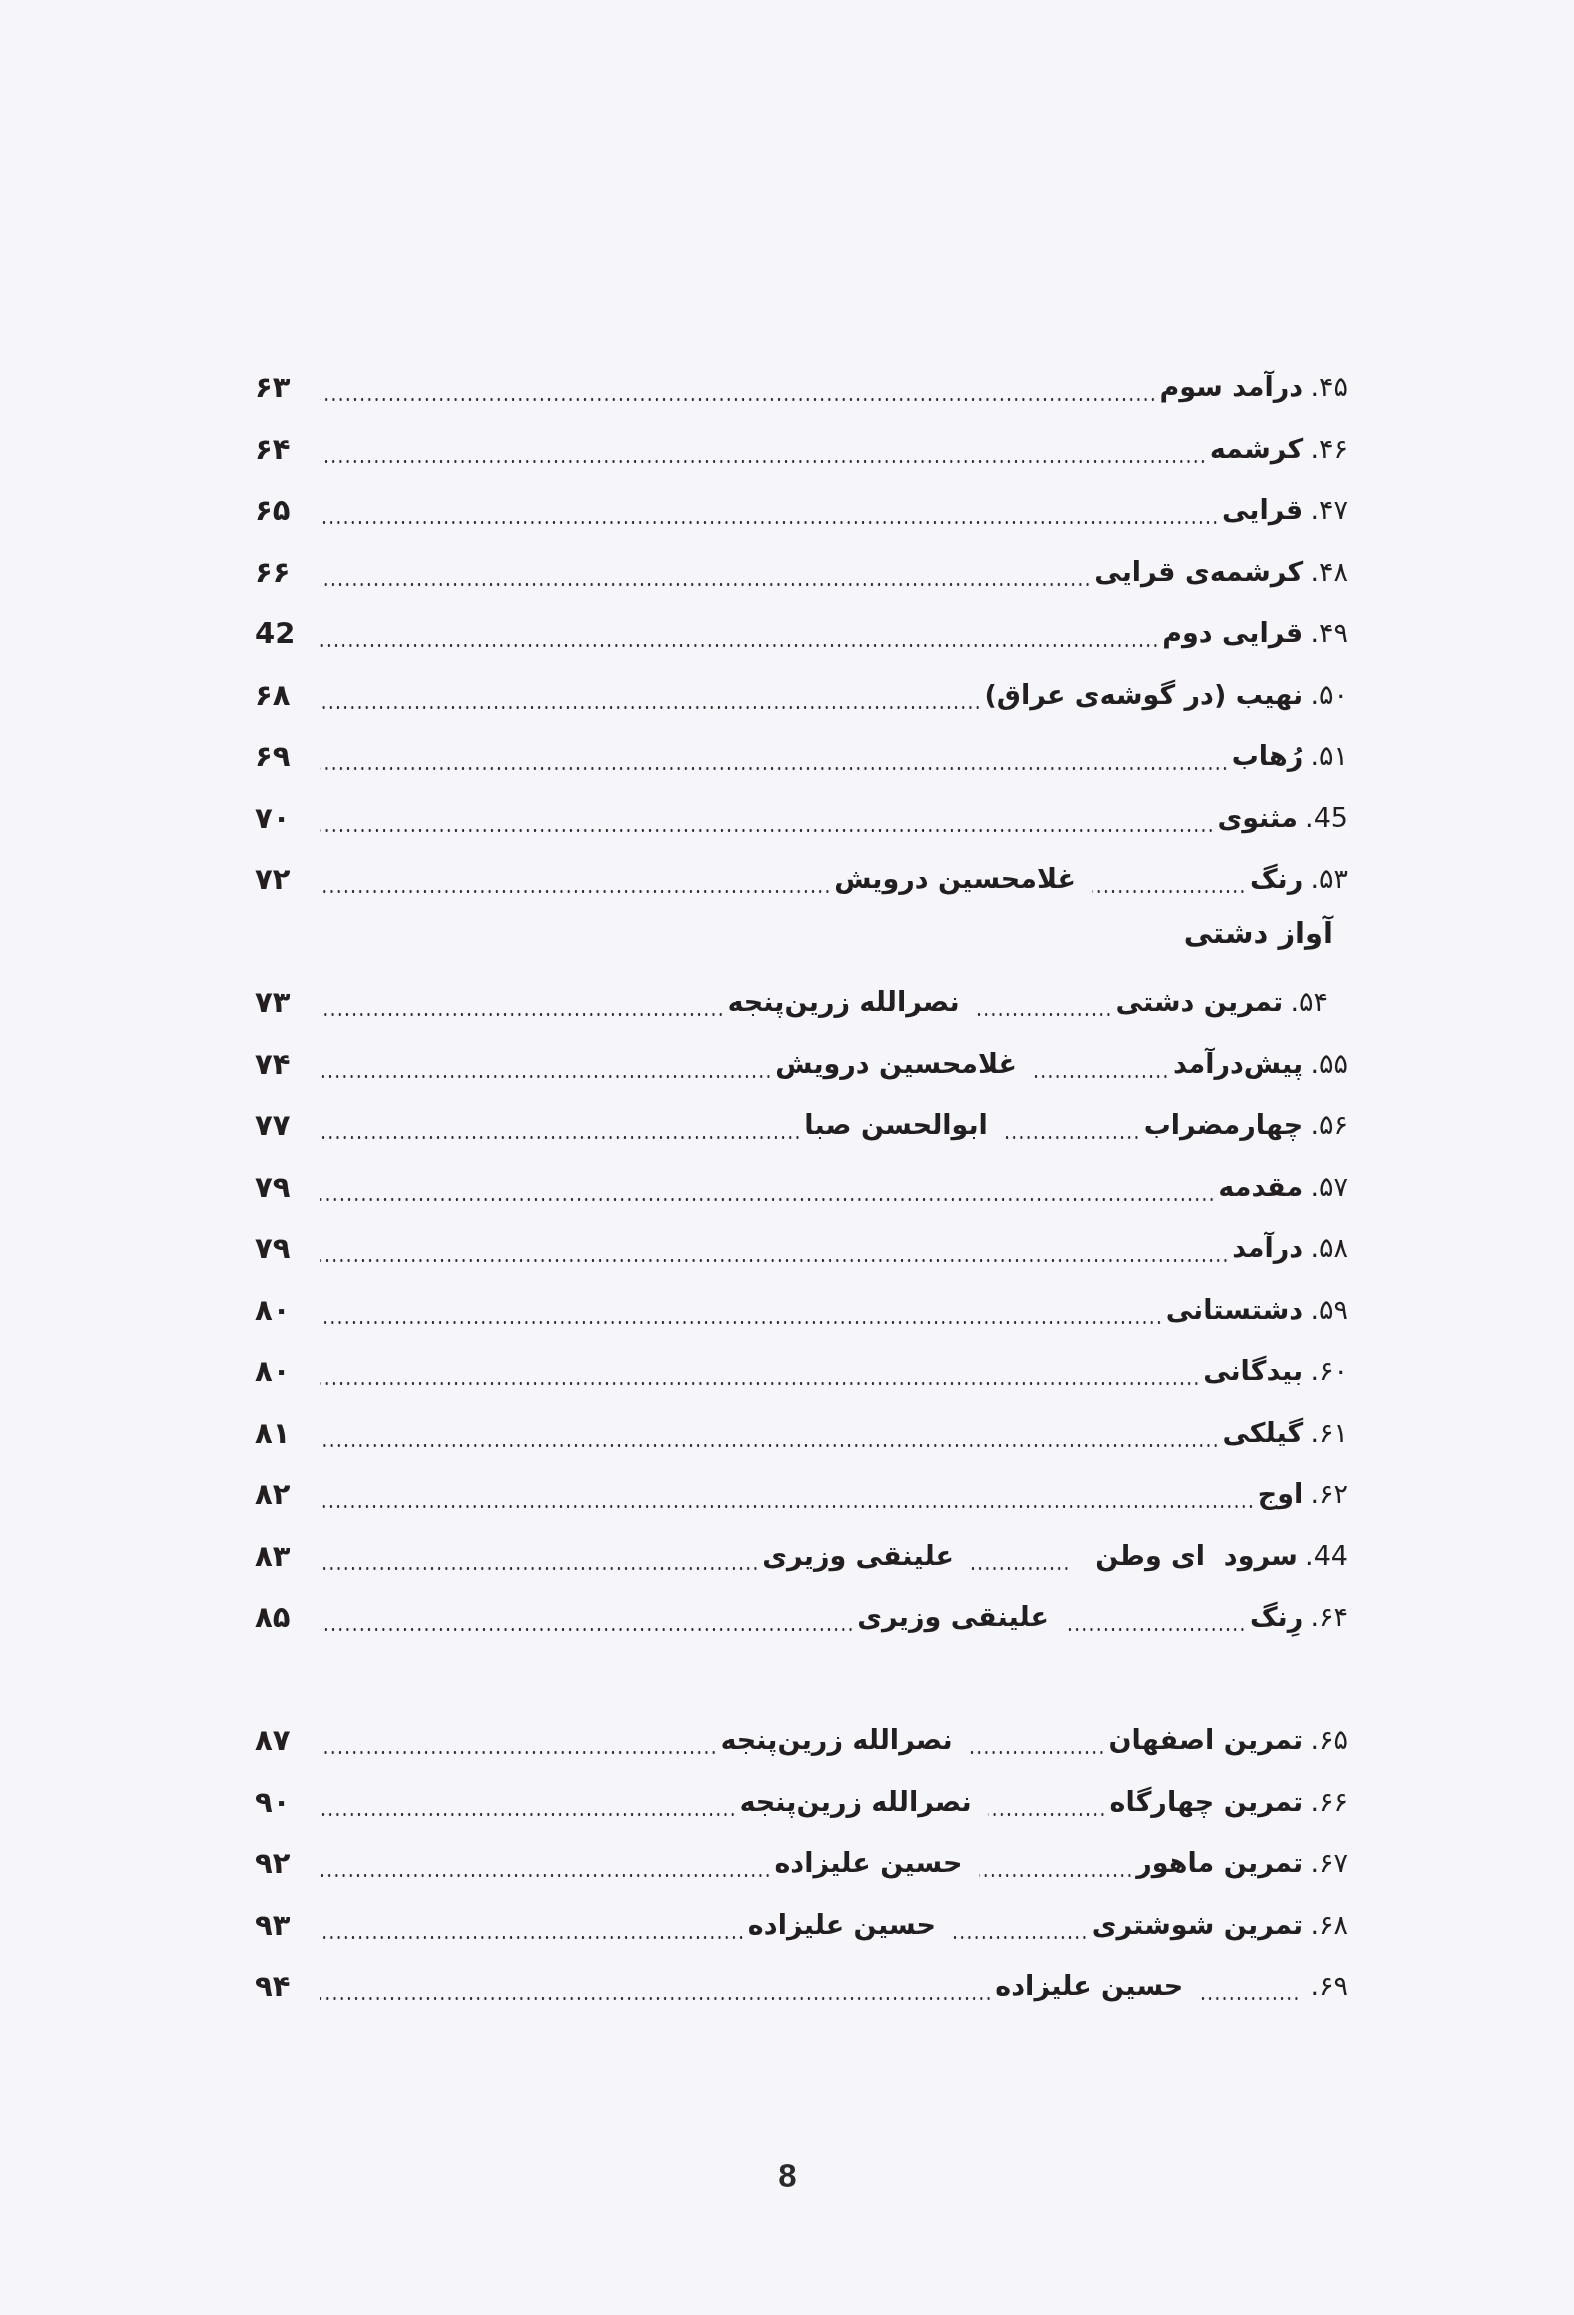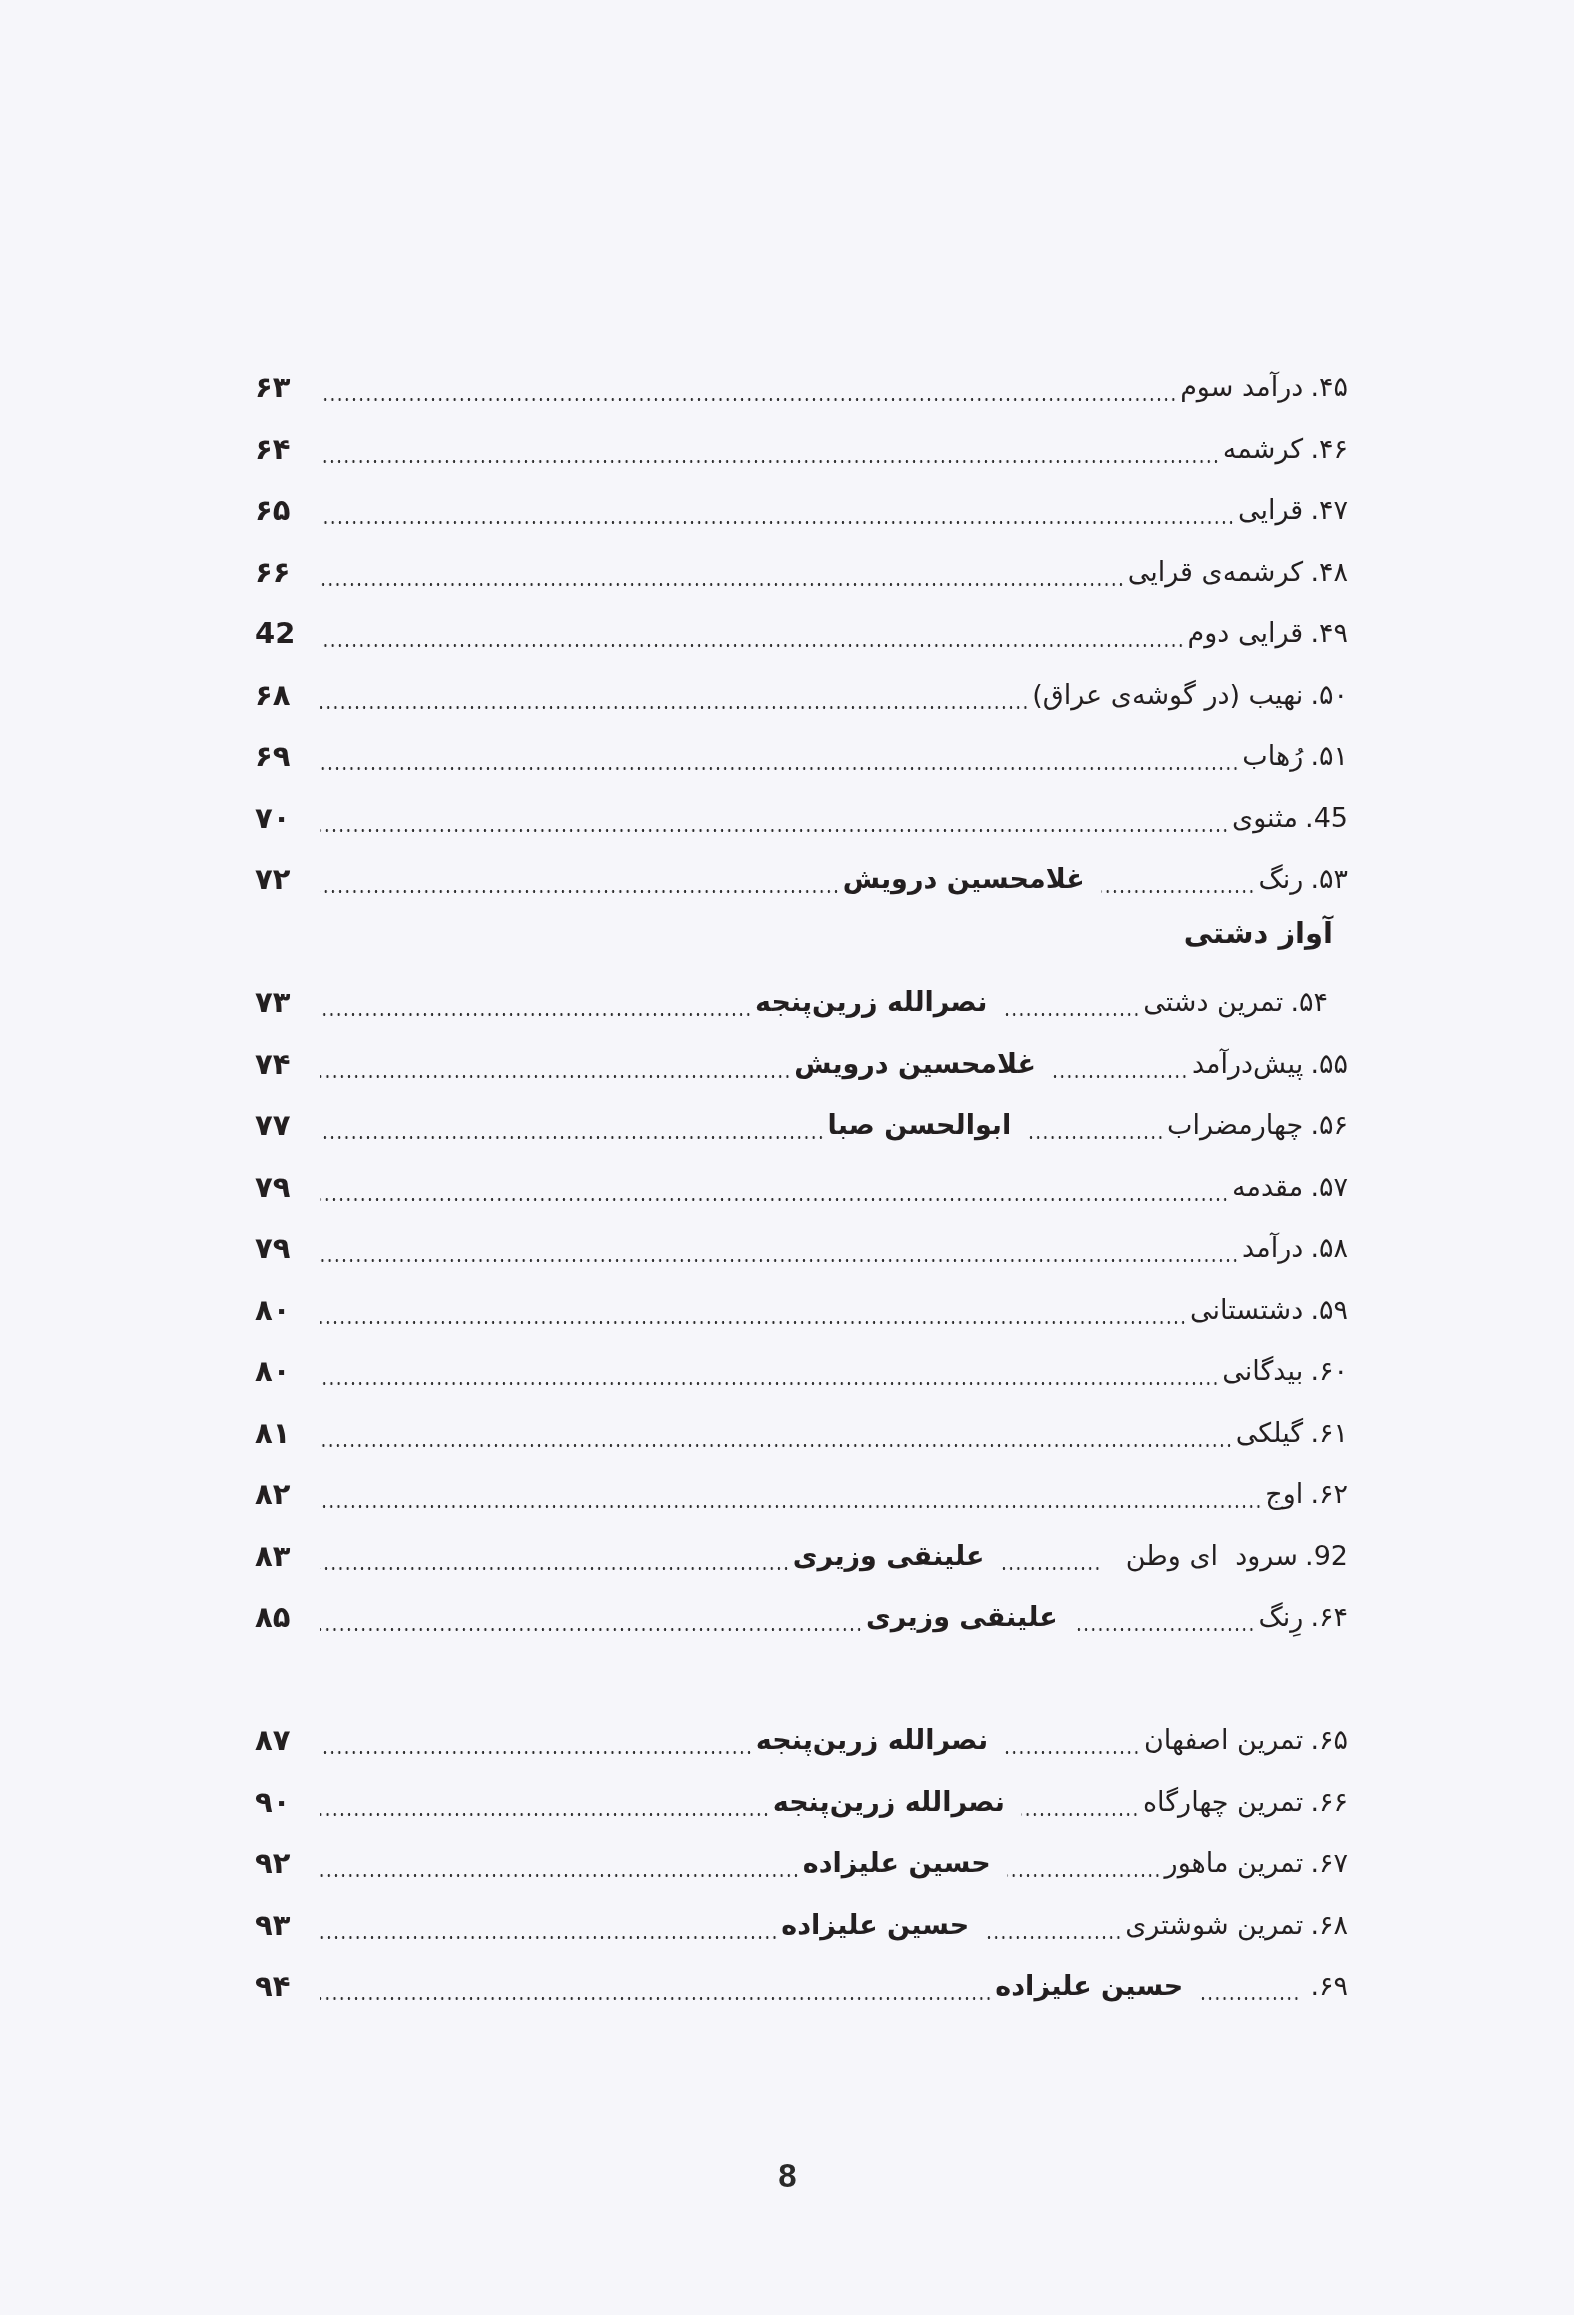--- a/index.html
+++ b/index.html
@@ -30,21 +30,21 @@
       align-items: flex-end;
       font-size: 27px;
       line-height: 36px;
     }
     .toc-row .num {
       font-weight: normal;
       white-space: nowrap;
       margin-left: 7.2px;
     }
     .toc-row .title {
-      font-weight: normal;
+      font-weight: bold;
       white-space: nowrap;
     }
     .toc-row .composer {
       font-weight: bold;
       white-space: nowrap;
       padding-right: 12.7px;
     }
     .toc-row .dots {
       flex: 1 1 auto;
       height: 36px;
@@ -206,21 +206,21 @@
     <span class="dots"></span>
     <span class="page-num">۸۱</span>
   </div>
   <div class="toc-row" style="top:1467px">
     <span class="num">۶۲.</span>
     <span class="title">اوج</span>
     <span class="dots"></span>
     <span class="page-num">۸۲</span>
   </div>
   <div class="toc-row" style="top:1529px">
-    <span class="num">92.</span>
+    <span class="num">44.</span>
     <span class="title" style="white-space:pre">سرود  ای وطن</span>
     <span class="dots short" style="width:100px; margin-right:25px"></span>
     <span class="composer">علینقی وزیری</span>
     <span class="dots"></span>
     <span class="page-num">۸۳</span>
   </div>
   <div class="toc-row" style="top:1590px">
     <span class="num">۶۴.</span>
     <span class="title">رِنگ</span>
     <span class="dots short" style="width:181px"></span>

